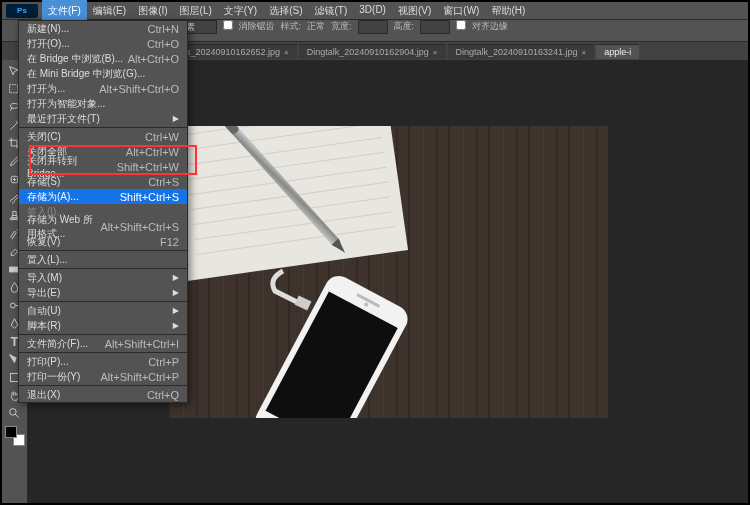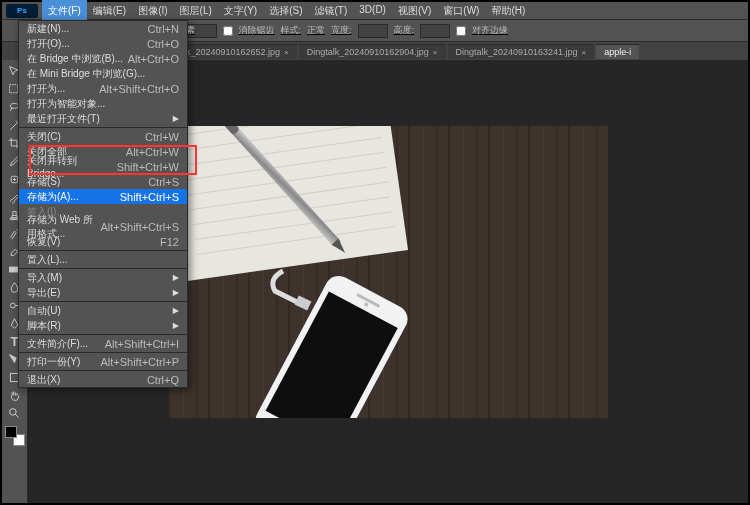--- a/index.html
+++ b/index.html
@@ -2,21 +2,21 @@
 <html><head>
   <meta charset="utf-8">
   <style>
     * { margin: 0; padding: 0; box-sizing: border-box; font-family: "Microsoft YaHei", sans-serif; }
     body { width: 750px; height: 505px; background: #000; overflow: hidden; position: relative; }
     .app { width: 746px; height: 501px; margin: 2px; background: #535353; position: relative; }
     .menubar { height: 18px; background: #535353; display: flex; align-items: center; padding-left: 4px; border-bottom: 1px solid #2a2a2a; }
     .ps-logo { width: 32px; height: 14px; background: #001e36; color: #31a8ff; font-size: 8px; font-weight: bold; display: flex; align-items: center; justify-content: center; margin-right: 4px; border-radius: 2px; }
     .menu-item { color: #ddd; font-size: 10px; padding: 10px 6px; cursor: default; }
     .menu-item.active { background: #4a90d9; color: #fff; }
-    .options-bar { height: 22px; background: #535353; display: flex; align-items: center; padding-left: 28px; gap: 6px; border-bottom: 1px solid #2a2a2a; text-decoration: underline; }
+    .options-bar { height: 22px; background: #535353; display: flex; padding-left: 28px; gap: 6px; border-bottom: 1px solid #2a2a2a; }
     .opt-icon { width: 16px; height: 16px; background: #424242; border: 1px solid #2a2a2a; }
     .opt-input { width: 50px; height: 14px; background: #424242; border: 1px solid #2a2a2a; color: #ddd; font-size: 9px; padding: 0 2px; }
     .opt-label { color: #bbb; font-size: 9px; }
     .opt-check { width: 10px; height: 10px; }
     .tabs-bar { height: 18px; background: #424242; display: flex; align-items: center; padding-left: 28px; gap: 2px; overflow: hidden; }
     .tab { color: #aaa; font-size: 9px; padding: 2px 8px; background: #3a3a3a; white-space: nowrap; border-top: 1px solid #2a2a2a; }
     .tab.active { background: #535353; color: #eee; }
     .tab-close { margin-left: 4px; font-size: 8px; }
     .workspace { position: absolute; top: 58px; left: 0; right: 0; bottom: 0; display: flex; }
     .toolbar { width: 26px; background: #535353; border-right: 1px solid #2a2a2a; display: flex; flex-direction: column; align-items: center; padding-top: 2px; gap: 0; }
@@ -332,20 +332,24 @@
         <span>脚本(R)</span>
         <span class="arrow">▶</span>
       </div>
       <div class="dropdown-sep"></div>
       <div class="dropdown-item">
         <span>文件简介(F)...</span>
         <span class="dropdown-shortcut">Alt+Shift+Ctrl+I</span>
       </div>
       <div class="dropdown-sep"></div>
       <div class="dropdown-item">
+        <span>打印(P)...</span>
+        <span class="dropdown-shortcut">Ctrl+P</span>
+      </div>
+      <div class="dropdown-item">
         <span>打印一份(Y)</span>
         <span class="dropdown-shortcut">Alt+Shift+Ctrl+P</span>
       </div>
       <div class="dropdown-sep"></div>
       <div class="dropdown-item">
         <span>退出(X)</span>
         <span class="dropdown-shortcut">Ctrl+Q</span>
       </div>
     </div>
   <div class="highlight-box"></div>

